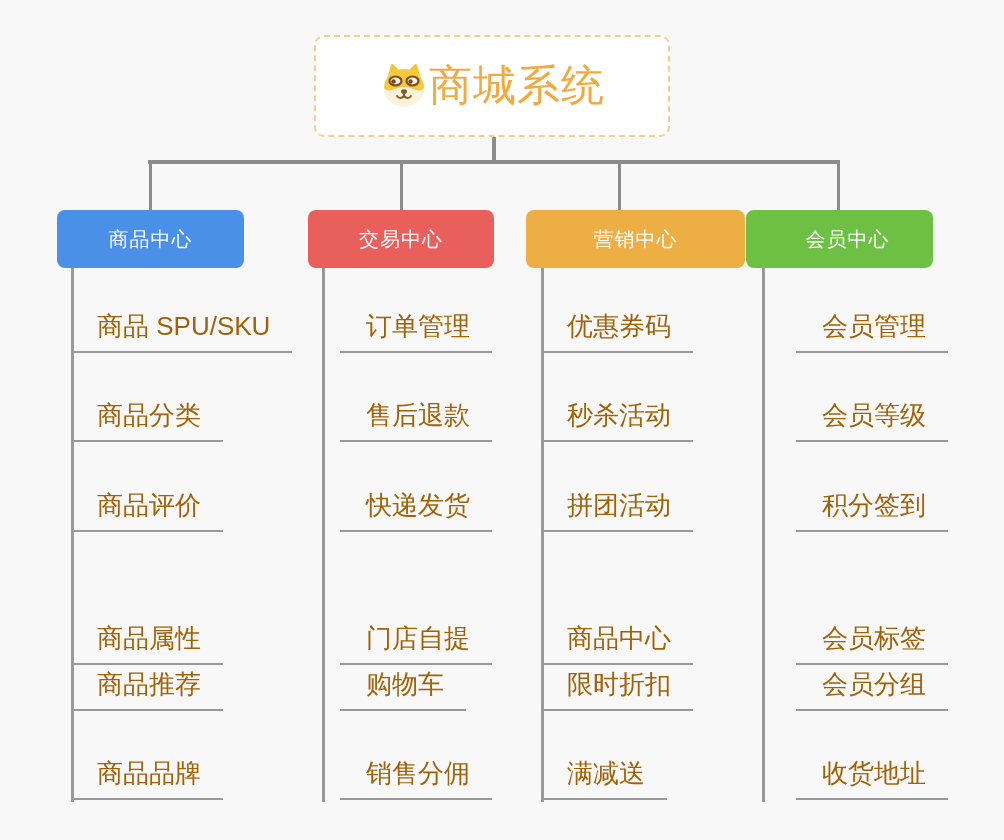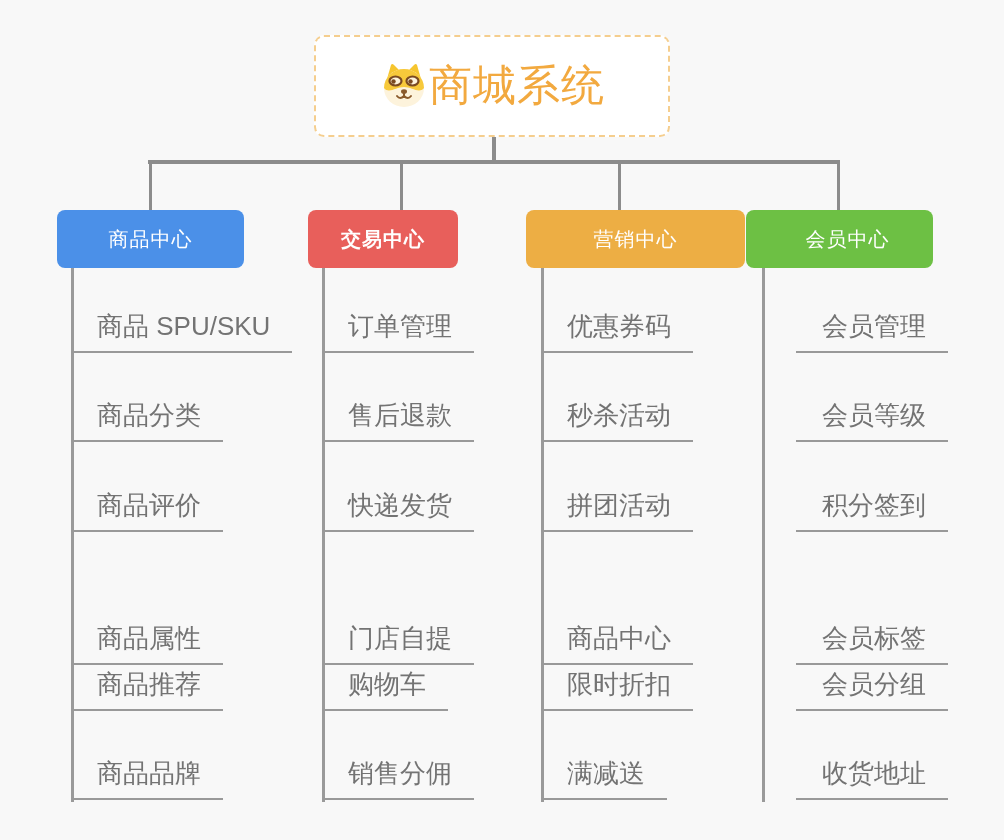--- a/index.html
+++ b/index.html
@@ -44,45 +44,45 @@
     top: 210px; height: 58px;
     border-radius: 8px;
     display: flex; align-items: center; justify-content: center;
     color: #FFFFFF;
     font-size: 20px;
     letter-spacing: 1px;
     box-sizing: border-box;
     cursor: default;
   }
   .bx-1 { left: 57px;  width: 187px; }
-  .bx-2 { left: 308px; width: 150px; font-weight: bold; }
+  .bx-2 { left: 308px; width: 186px; }
   .bx-3 { left: 526px; width: 219px; }
   .bx-4 { left: 746px; width: 187px; padding-left: 16px; }
 
   
   .vline { width: 3px; top: 268px; height: 534px; background: #9A9A9A; }
   .vl-1 { left: 71px; }
   .vl-2 { left: 322px; }
   .vl-3 { left: 541px; }
   .vl-4 { left: 762px; }
 
   
   .leaf {
     height: 44px;
     display: flex; align-items: flex-end;
     padding: 0 22px 7px 26px;
     border-bottom: 2px solid #999999;
     font-size: 26px;
-    color: #737373;
+    color: #a16207;
     white-space: nowrap;
     box-sizing: border-box;
     cursor: default;
   }
   .cx-1 { left: 71px; }
-  .cx-2 { left: 322px; }
+  .cx-2 { left: 340px; }
   .cx-3 { left: 541px; }
   .cx-4 { left: 796px; }
   .r0 { top: 309px; }
   .r1 { top: 398px; }
   .r2 { top: 488px; }
   .r3 { top: 577px; margin-top: 44px; }
   .r4 { top: 667px; }
   .r5 { top: 756px; }
 </style>
 </head>

